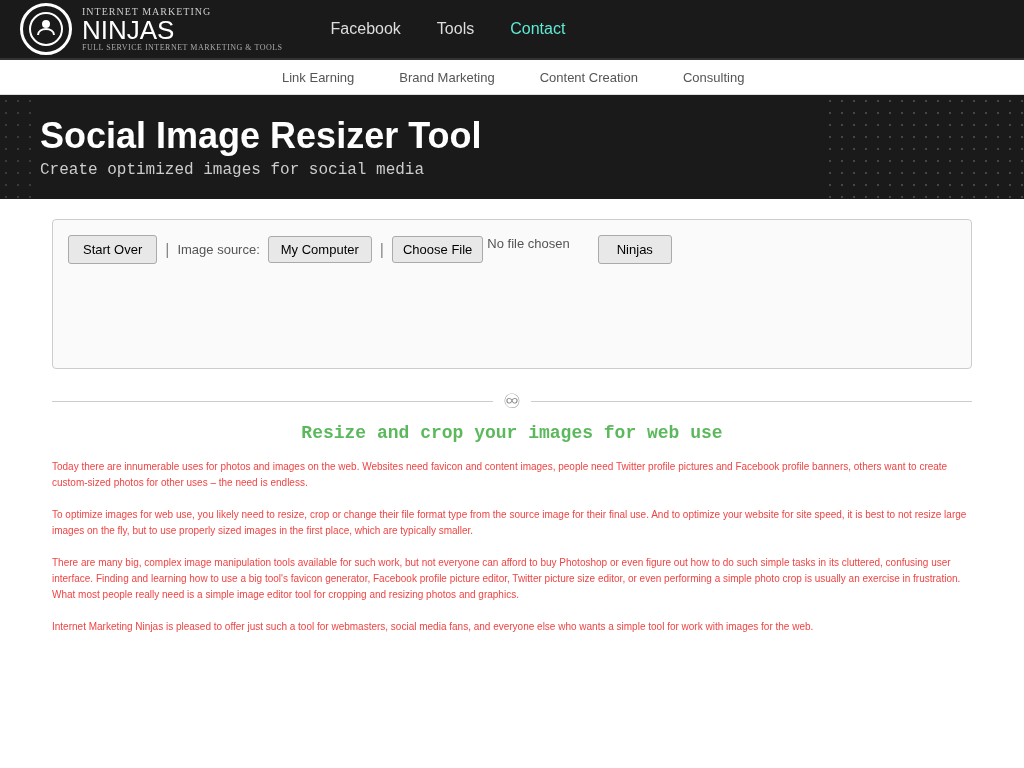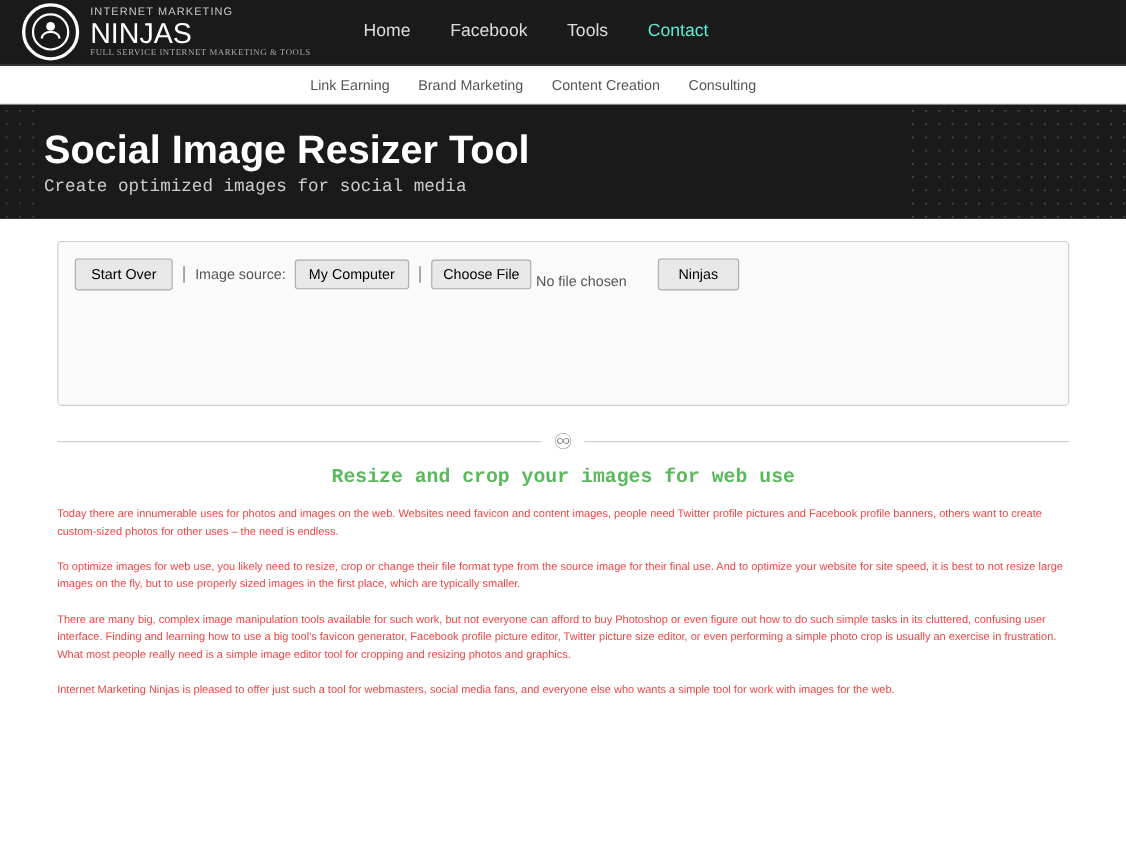--- a/index.html
+++ b/index.html
@@ -27,21 +27,21 @@
       border-radius: 50%;
       display: flex;
       align-items: center;
       justify-content: center;
       margin-right: 10px;
       overflow: hidden;
       flex-shrink: 0;
     }
     .logo-circle svg { width: 36px; height: 36px; }
     .logo-text { color: #fff; }
-    .logo-text .brand { font-size: 10px; letter-spacing: 1px; text-transform: uppercase; color: #ccc; }
+    .logo-text .brand { font-size: 10px; letter-spacing: 1px; text-transform: uppercase; color: #ccc; font-family: Liberation Serif, serif; }
     .logo-text .name { font-size: 26px; font-weight: 400; line-height: 1; }
     .logo-text .tagline { font-size: 8px; color: #aaa; text-transform: uppercase; letter-spacing: 0.5px; font-family: Liberation Serif, serif; }
     .main-nav { display: flex; align-items: center; gap: 0; }
     .main-nav a {
       color: #ddd;
       text-decoration: none;
       font-size: 16px;
       padding: 0 18px;
       height: 60px;
       display: flex;
@@ -50,21 +50,21 @@
     .main-nav a.contact { color: #5eead4; }
 
     
     .sub-nav {
       background: #fff;
       border-bottom: 1px solid #ddd;
       padding: 0 20px 0 270px;
       height: 35px;
       display: flex;
       align-items: center;
-      gap: 2px;
+      gap: 21px;
     }
     .sub-nav a {
       color: #555;
       text-decoration: none;
       font-size: 13px;
       padding: 0 12px;
     }
 
     
     .hero {
@@ -134,21 +134,21 @@
     .separator { color: #888; font-size: 16px; }
     .label-img { font-size: 13px; color: #555; }
     .img-source-btn {
       background: #e8e8e8;
       border: 1px solid #aaa;
       padding: 5px 12px;
       font-size: 13px;
       cursor: pointer;
       border-radius: 3px;
     }
-    .file-input-wrapper { display: flex; align-items: flex-end; gap: 4px; }
+    .file-input-wrapper { display: flex; align-items: flex-start; gap: 4px; }
     .choose-file-btn {
       background: #e8e8e8;
       border: 1px solid #aaa;
       padding: 5px 10px;
       font-size: 13px;
       cursor: pointer;
       border-radius: 3px;
     }
     .no-file-label { color: #555; font-size: 13px; }
     .btn-upload {
@@ -209,21 +209,20 @@
         <circle cx="18" cy="13" r="4" fill="white"></circle>
       </svg>
     </div>
     <div class="logo-text">
       <div class="brand">INTERNET MARKETING</div>
       <div class="name">NINJAS</div>
       <div class="tagline">FULL SERVICE INTERNET MARKETING &amp; TOOLS</div>
     </div>
   </div>
   <div class="main-nav">
-    <a href="#">Home</a>
     <a href="#">Facebook</a>
     <a href="#">Tools</a>
     <a href="#" class="contact">Contact</a>
   </div>
 </nav>
 
 <div class="sub-nav">
   <a href="#">Link Earning</a>
   <a href="#">Brand Marketing</a>
   <a href="#">Content Creation</a>

